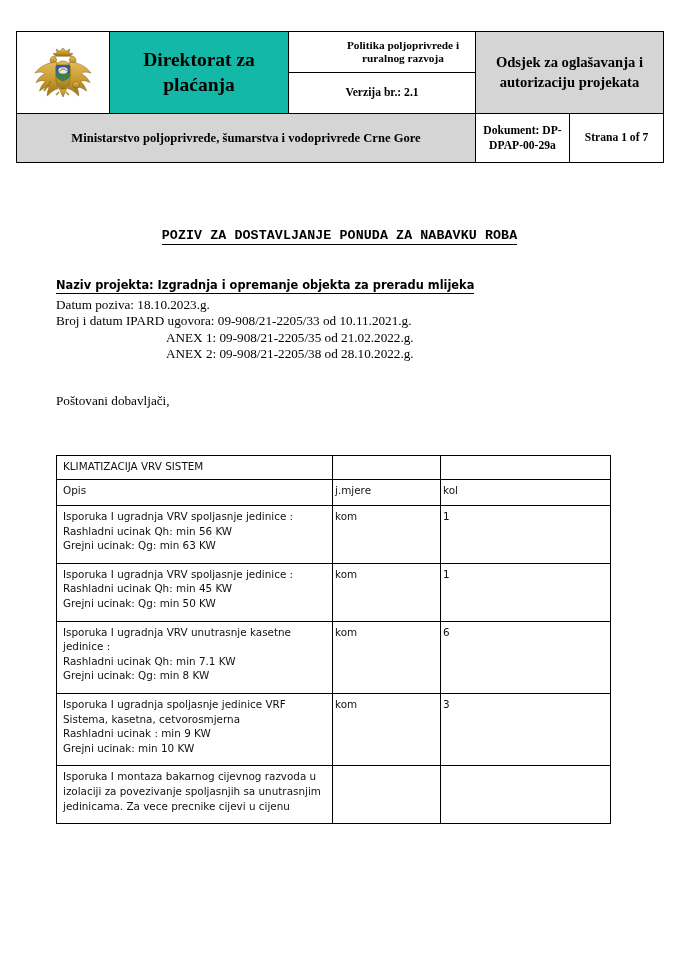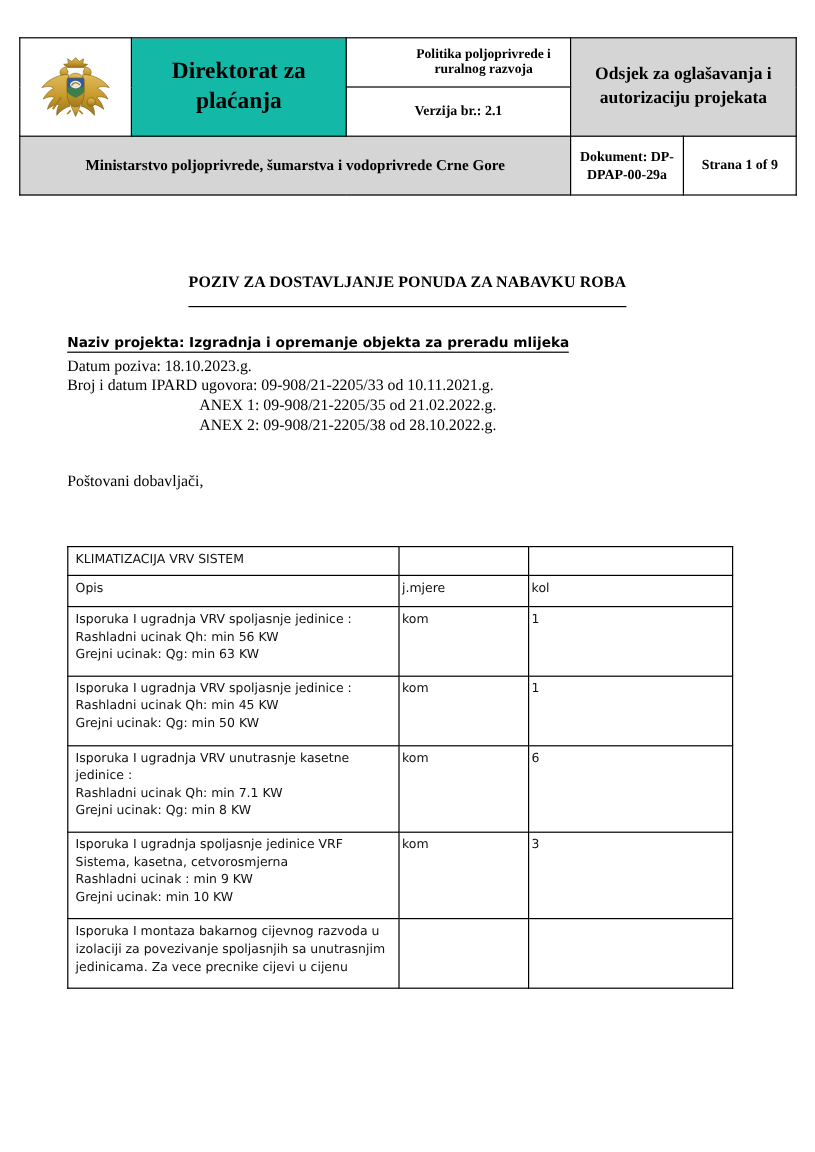--- a/index.html
+++ b/index.html
@@ -101,21 +101,22 @@
     left: 0;
     top: 227px;
     width: 679px;
     text-align: center;
     font-size: 13.3px;
     font-weight: bold;
     letter-spacing: 0.1px;
   }
   .doc-title span {
     border-bottom: 1.3px solid #000;
-    padding-bottom: 13px;
+    padding-bottom: 1px;
+    font-family: Liberation Mono, monospace;
   }
 
   .proj-name {
     position: absolute;
     left: 56px;
     top: 278px;
     font-family: "DejaVu Sans", sans-serif;
     font-size: 11.4px;
     font-weight: bold;
     white-space: nowrap;
@@ -237,21 +238,21 @@
       <td class="c-dir" rowspan="2">Direktorat za plaćanja</td>
       <td class="c-pol">Politika poljoprivrede i ruralnog razvoja</td>
       <td class="c-ods" rowspan="2" colspan="2">Odsjek za oglašavanja i autorizaciju projekata</td>
     </tr>
     <tr>
       <td class="c-ver">Verzija br.: 2.1</td>
     </tr>
     <tr>
       <td class="c-min" colspan="3">Ministarstvo poljoprivrede, šumarstva i vodoprivrede Crne Gore</td>
       <td class="c-dok">Dokument: DP-DPAP-00-29a</td>
-      <td class="c-str">Strana 1 of 9</td>
+      <td class="c-str">Strana 1 of 7</td>
     </tr>
   </tbody>
     </table>
 
   <div class="doc-title">
     <span>POZIV ZA DOSTAVLJANJE PONUDA ZA NABAVKU ROBA</span>
   </div>
 
   <div class="proj-name">
     <span>Naziv projekta: Izgradnja i opremanje objekta za preradu mlijeka</span>

